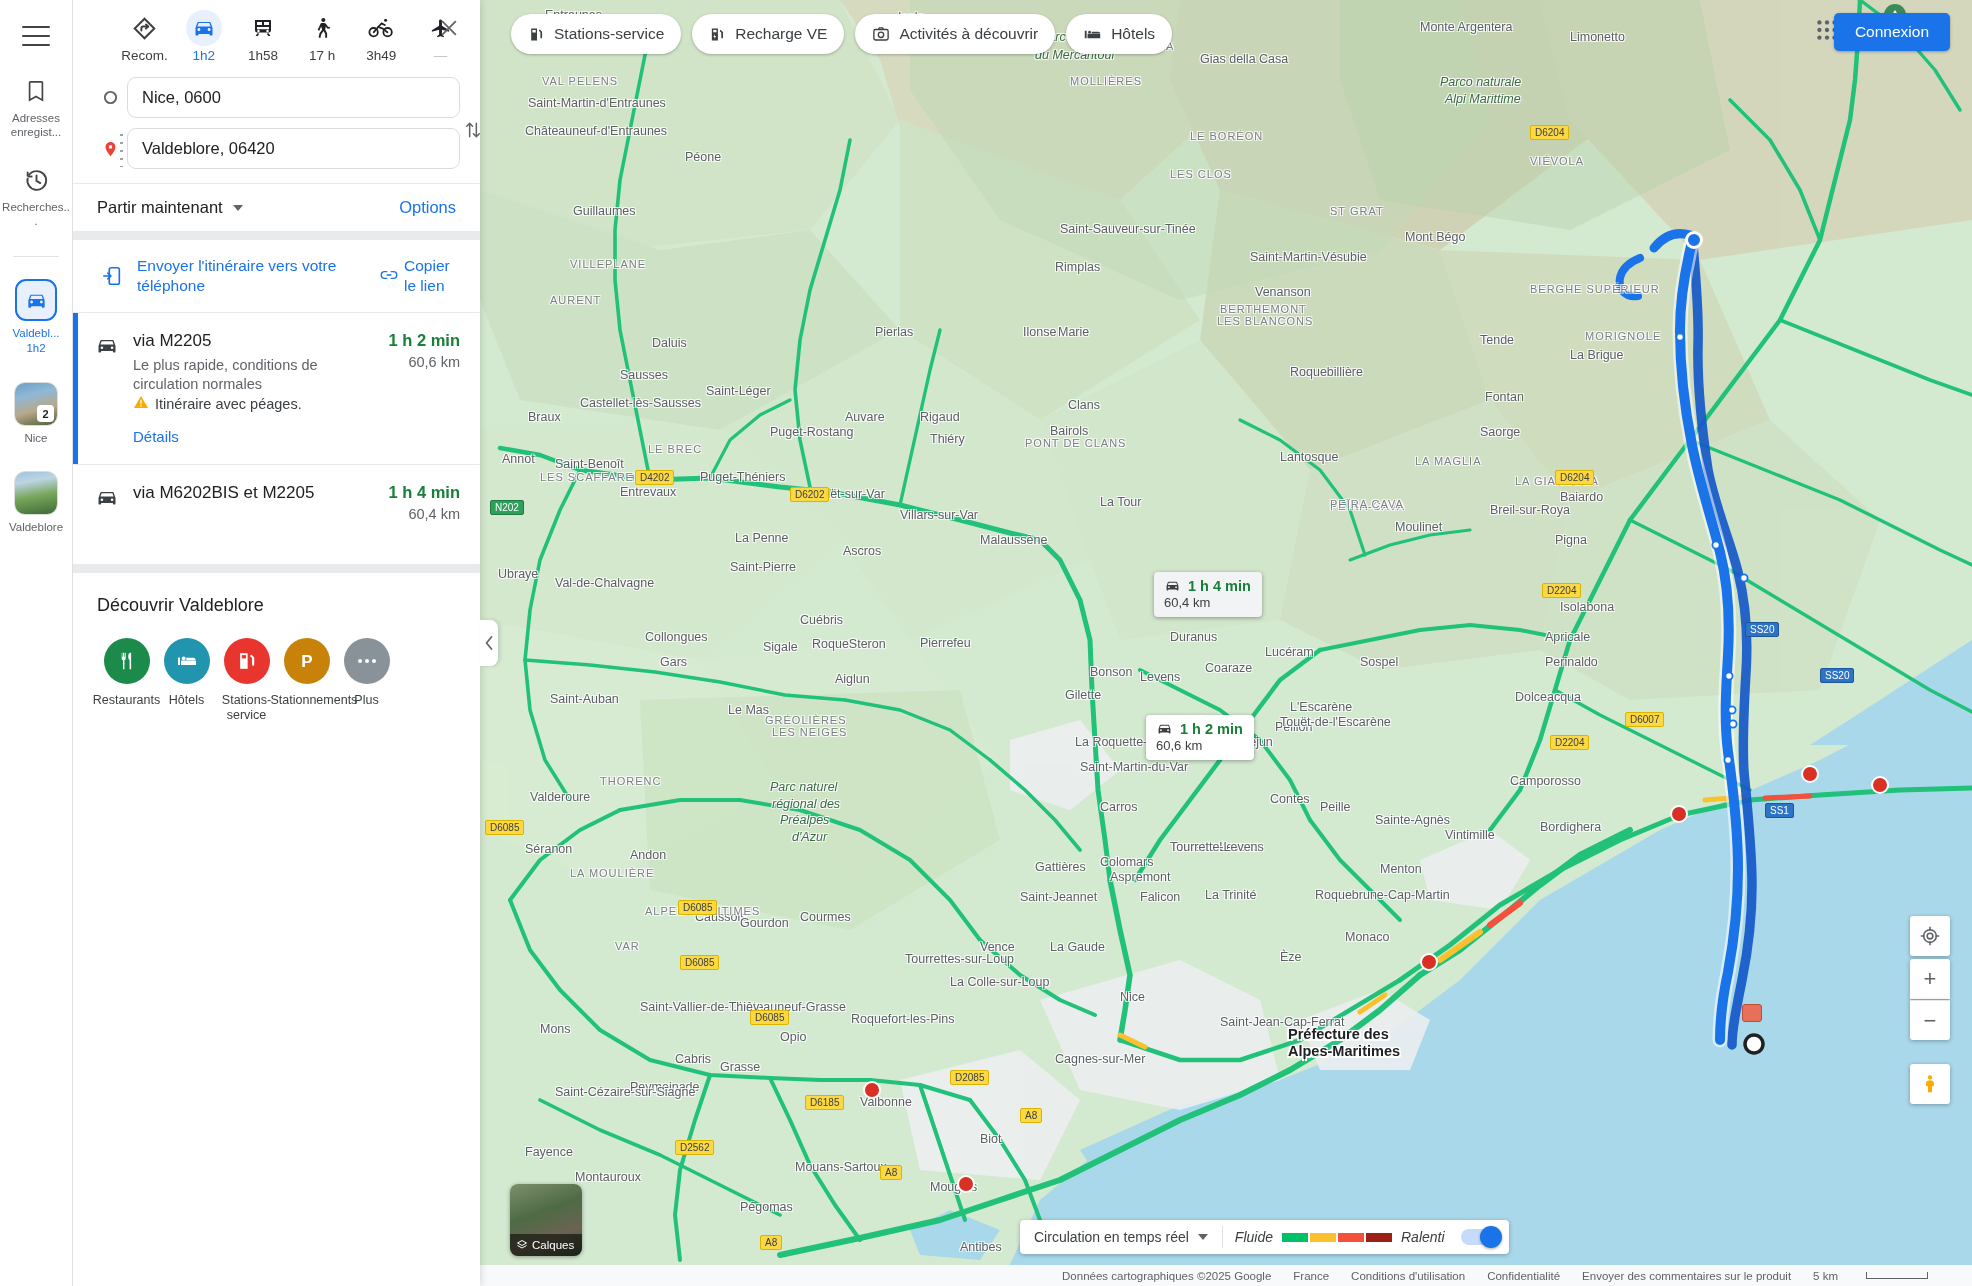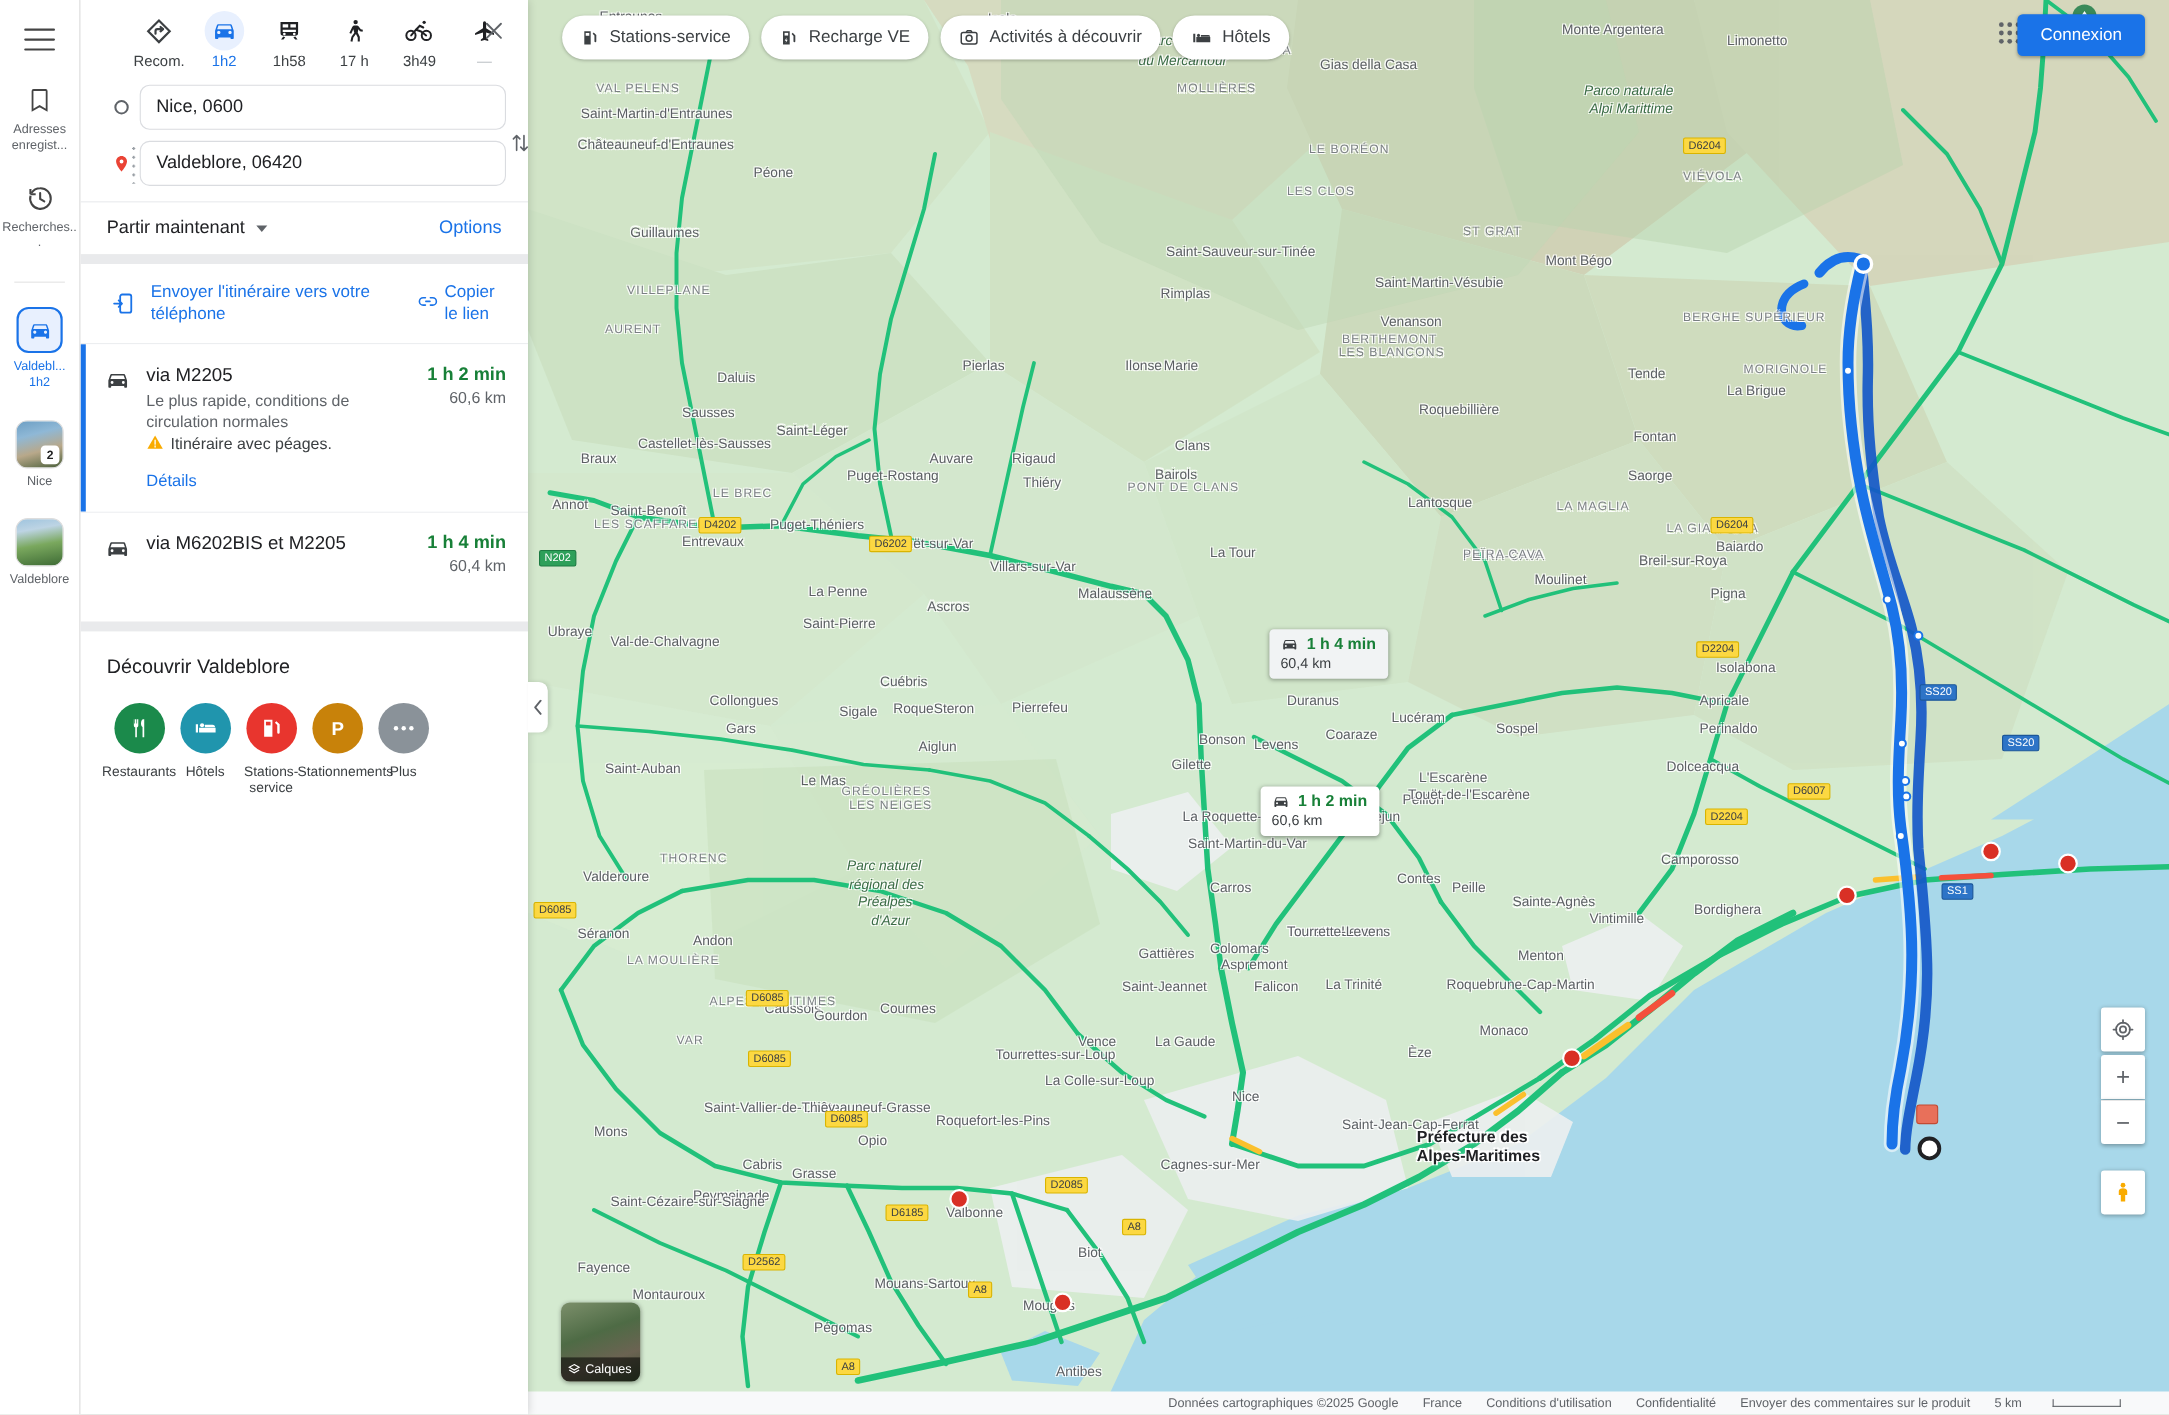--- a/index.html
+++ b/index.html
@@ -992,20 +992,38 @@
   <div class="layers">
     <div class="cap">
       <svg width="12" height="12" viewBox="0 0 24 24" fill="none" stroke="#fff" stroke-width="2">
         <path d="M12 3l9 5-9 5-9-5z"></path>
           <path d="M3 13l9 5 9-5"></path>
       </svg>
       <span>Calques</span>
     </div>
   </div>
 
+  <div class="traffic">
+    <div class="sec1">
+      <span>Circulation en temps réel</span>
+      <span class="caret" style="margin-left:9px"></span>
+    </div>
+    <div class="vline"></div>
+    <div class="sec2">
+      <span style="margin-right:8px">Fluide</span>
+      <span class="swatch" style="background:#00c168"></span>
+      <span class="swatch" style="background:#fbc02d"></span>
+      <span class="swatch" style="background:#f4503c"></span>
+      <span class="swatch" style="background:#9b2018"></span>
+      <span style="margin-left:8px">Ralenti</span>
+    </div>
+    <div class="toggle">
+        <div class="knob"></div>
+      </div>
+  </div>
 
   <div class="mapbtn" id="btn-loc">
     <svg width="20" height="20" viewBox="0 0 24 24" fill="none" stroke="#5f6368" stroke-width="1.9">
       <circle cx="12" cy="12" r="3.4"></circle>
         <circle cx="12" cy="12" r="7.6"></circle>
       <path d="M12 1.6v3.2M12 19.2v3.2M1.6 12h3.2M19.2 12h3.2" stroke-linecap="round"></path>
     </svg>
   </div>
   <div class="mapbtn" id="btn-zin">
     <span style="font-size:22px;color:#5f6368;line-height:1">+</span>

